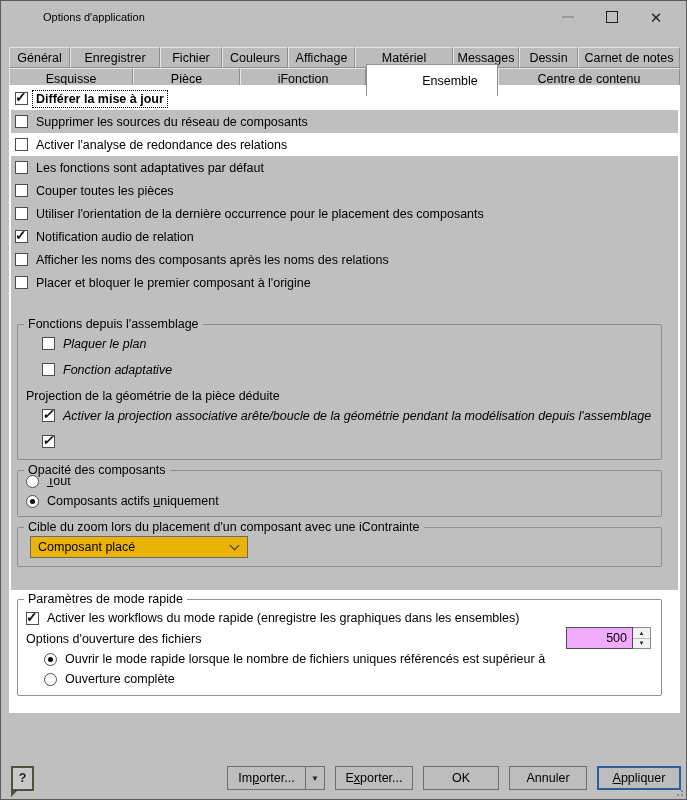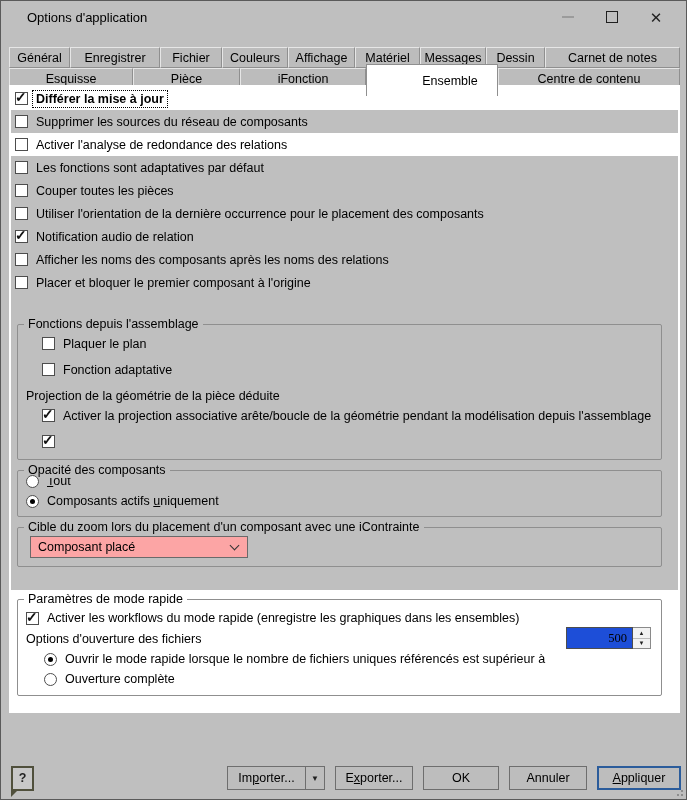--- a/index.html
+++ b/index.html
@@ -3,21 +3,21 @@
 <meta charset="utf-8">
 <style>
   * { margin:0; padding:0; box-sizing:border-box; }
   html,body { width:687px; height:800px; }
   body { font-family:"Liberation Sans", sans-serif; font-size:12.5px; color:#000; background:#e0e0e0; }
 
   .dialog { position:relative; width:687px; height:800px; background:#bfbfbf; border:1px solid #5a5a5a; overflow:hidden; }
 
   
   .titlebar { position:absolute; top:0; left:0; right:0; height:32px; background:#bfbfbf; display:flex; align-items:center; }
-  .title { margin-left:26px; font-size:13px; }
+  .title { margin-left:42px; font-size:11px; }
   .wcontrols { position:absolute; right:8px; top:0; height:32px; display:flex; }
   .wbtn { width:44px; height:32px; display:flex; align-items:center; justify-content:center; cursor:default; }
   .min-glyph { width:12px; height:2px; background:#9b9b9b; }
   .max-glyph { width:12px; height:12px; border:1.5px solid #1f1f1f; }
   .close-glyph { font-size:15px; color:#1f1f1f; line-height:1; }
 
   
   .tabs { position:absolute; left:8px; top:46px; width:671px; }
   .tabrow { display:flex; }
   .tab { height:21px; background:#bcbcbc; border:1px solid; border-color:#e6e6e6 #8f8f8f #8f8f8f #e6e6e6;
@@ -36,42 +36,42 @@
   .cb { width:13px; height:13px; background:#fff; border:1px solid #4d4d4d; margin-right:5px; position:relative; flex:none; }
   .cb .mark { display:none; position:absolute; left:-1px; top:-4px; font-size:14px; font-weight:bold; color:#111; }
   .cb.on .mark { display:block; }
 
   .radio { width:13px; height:13px; background:#fff; border:1px solid #4d4d4d; border-radius:50%; margin-right:5px; position:relative; flex:none; }
   .radio.on::after { content:""; position:absolute; left:3px; top:3px; width:5px; height:5px; border-radius:50%; background:#000; }
 
   .group { position:relative; border:1px solid #8f8f8f; border-radius:2px; margin:0 16px 0 6px; padding:8px 8px 7px 8px; }
   .group-title { position:absolute; top:-8px; left:6px; background:#bfbfbf; padding:0 4px; line-height:15px; white-space:nowrap; }
   .group .optrow { height:21px; padding-left:0; }
-  .group .optrow.ind { padding-left:16px; }
+  .group .optrow.ind { padding-left:16px;font-style:italic; }
   .subhead { margin:1px 0 2px 0; white-space:nowrap; }
 
   .g1 { margin-top:30px; }
   .g1 .gap { height:5px; }
   .g1 .subhead2 { margin-top:9px; }
   .g2 { margin-top:10px; padding-top:0; padding-bottom:5px; }
   .g2 .optrow { height:20px; }
   .g3 { margin-top:10px; padding-top:6px; padding-bottom:8px;padding-left:12px; }
 
-  .dropdown { width:218px; height:22px; background:#fca5a5; border:1px solid #6a6a6a; display:flex; align-items:center; justify-content:space-between; padding:0 9px 0 7px; margin-top:2px; cursor:default; }
+  .dropdown { width:218px; height:22px; background:#eab308; border:1px solid #6a6a6a; display:flex; align-items:center; justify-content:space-between; padding:0 9px 0 7px; margin-top:2px; cursor:default; }
   .chev { width:7px; height:7px; border-right:1.4px solid #333; border-bottom:1.4px solid #333; transform:rotate(45deg); margin-top:-4px; }
 
   .white-strip { position:absolute; left:0; right:0; bottom:0; height:121px; background:#fff; }
   .g4 { margin:9px 16px 0 6px; background:#fff; padding:7px 8px 6px 8px; }
   .g4 .group-title { background:#fff; }
   .g4 .optrow { height:22px; }
   .g4 .optrow.radio-row { height:20px; padding-left:18px; }
   .plain-label { height:20px; display:flex; align-items:center; }
 
   .spin { position:absolute; right:10px; top:27px; display:flex; }
-  .spin-input { width:67px; height:22px; background:#1d4ed8; border:1px solid #4d4d4d; display:flex; align-items:center; justify-content:flex-end; padding-right:5px;font-family:Liberation Serif, serif; }
+  .spin-input { width:67px; height:22px; background:#f0abfc; border:1px solid #4d4d4d; display:flex; align-items:center; justify-content:flex-end; padding-right:5px; }
   .spin-btns { width:18px; height:22px; border:1px solid #8a8a8a; border-left:none; display:flex; flex-direction:column; background:#f2f2f2; }
   .spin-btn { flex:1; display:flex; align-items:center; justify-content:center; font-size:6px; color:#222; cursor:default; }
   .spin-btn.up { border-bottom:1px solid #bbb; }
 
   
   .footer { position:absolute; left:10px; right:5px; bottom:8px; height:26px; display:flex; align-items:center; }
   .help-btn { width:23px; height:25px; border:2px solid #50503c; background:#c8c8c8; display:flex; align-items:center; justify-content:center; font-weight:bold; color:#222; position:relative; cursor:default; }
   .help-btn::after { content:""; position:absolute; left:-2px; bottom:-8px; width:0; height:0; border-top:8px solid #50503c; border-right:8px solid transparent; }
   .spacer { flex:1; }
   .btnbar { display:flex; align-items:center; gap:10px; }
@@ -126,21 +126,21 @@
         </div>
       <div class="tab" style="width:62px">
           <span>Fichier</span>
         </div>
       <div class="tab" style="width:66px">
           <span>Couleurs</span>
         </div>
       <div class="tab" style="width:67px">
           <span>Affichage</span>
         </div>
-      <div class="tab" style="width:65px">
+      <div class="tab" style="width:98px">
           <span>Matériel</span>
         </div>
       <div class="tab" style="width:66px">
           <span>Messages</span>
         </div>
       <div class="tab" style="width:59px">
           <span>Dessin</span>
         </div>
       <div class="tab" style="flex:1">
           <span>Carnet de notes</span>

